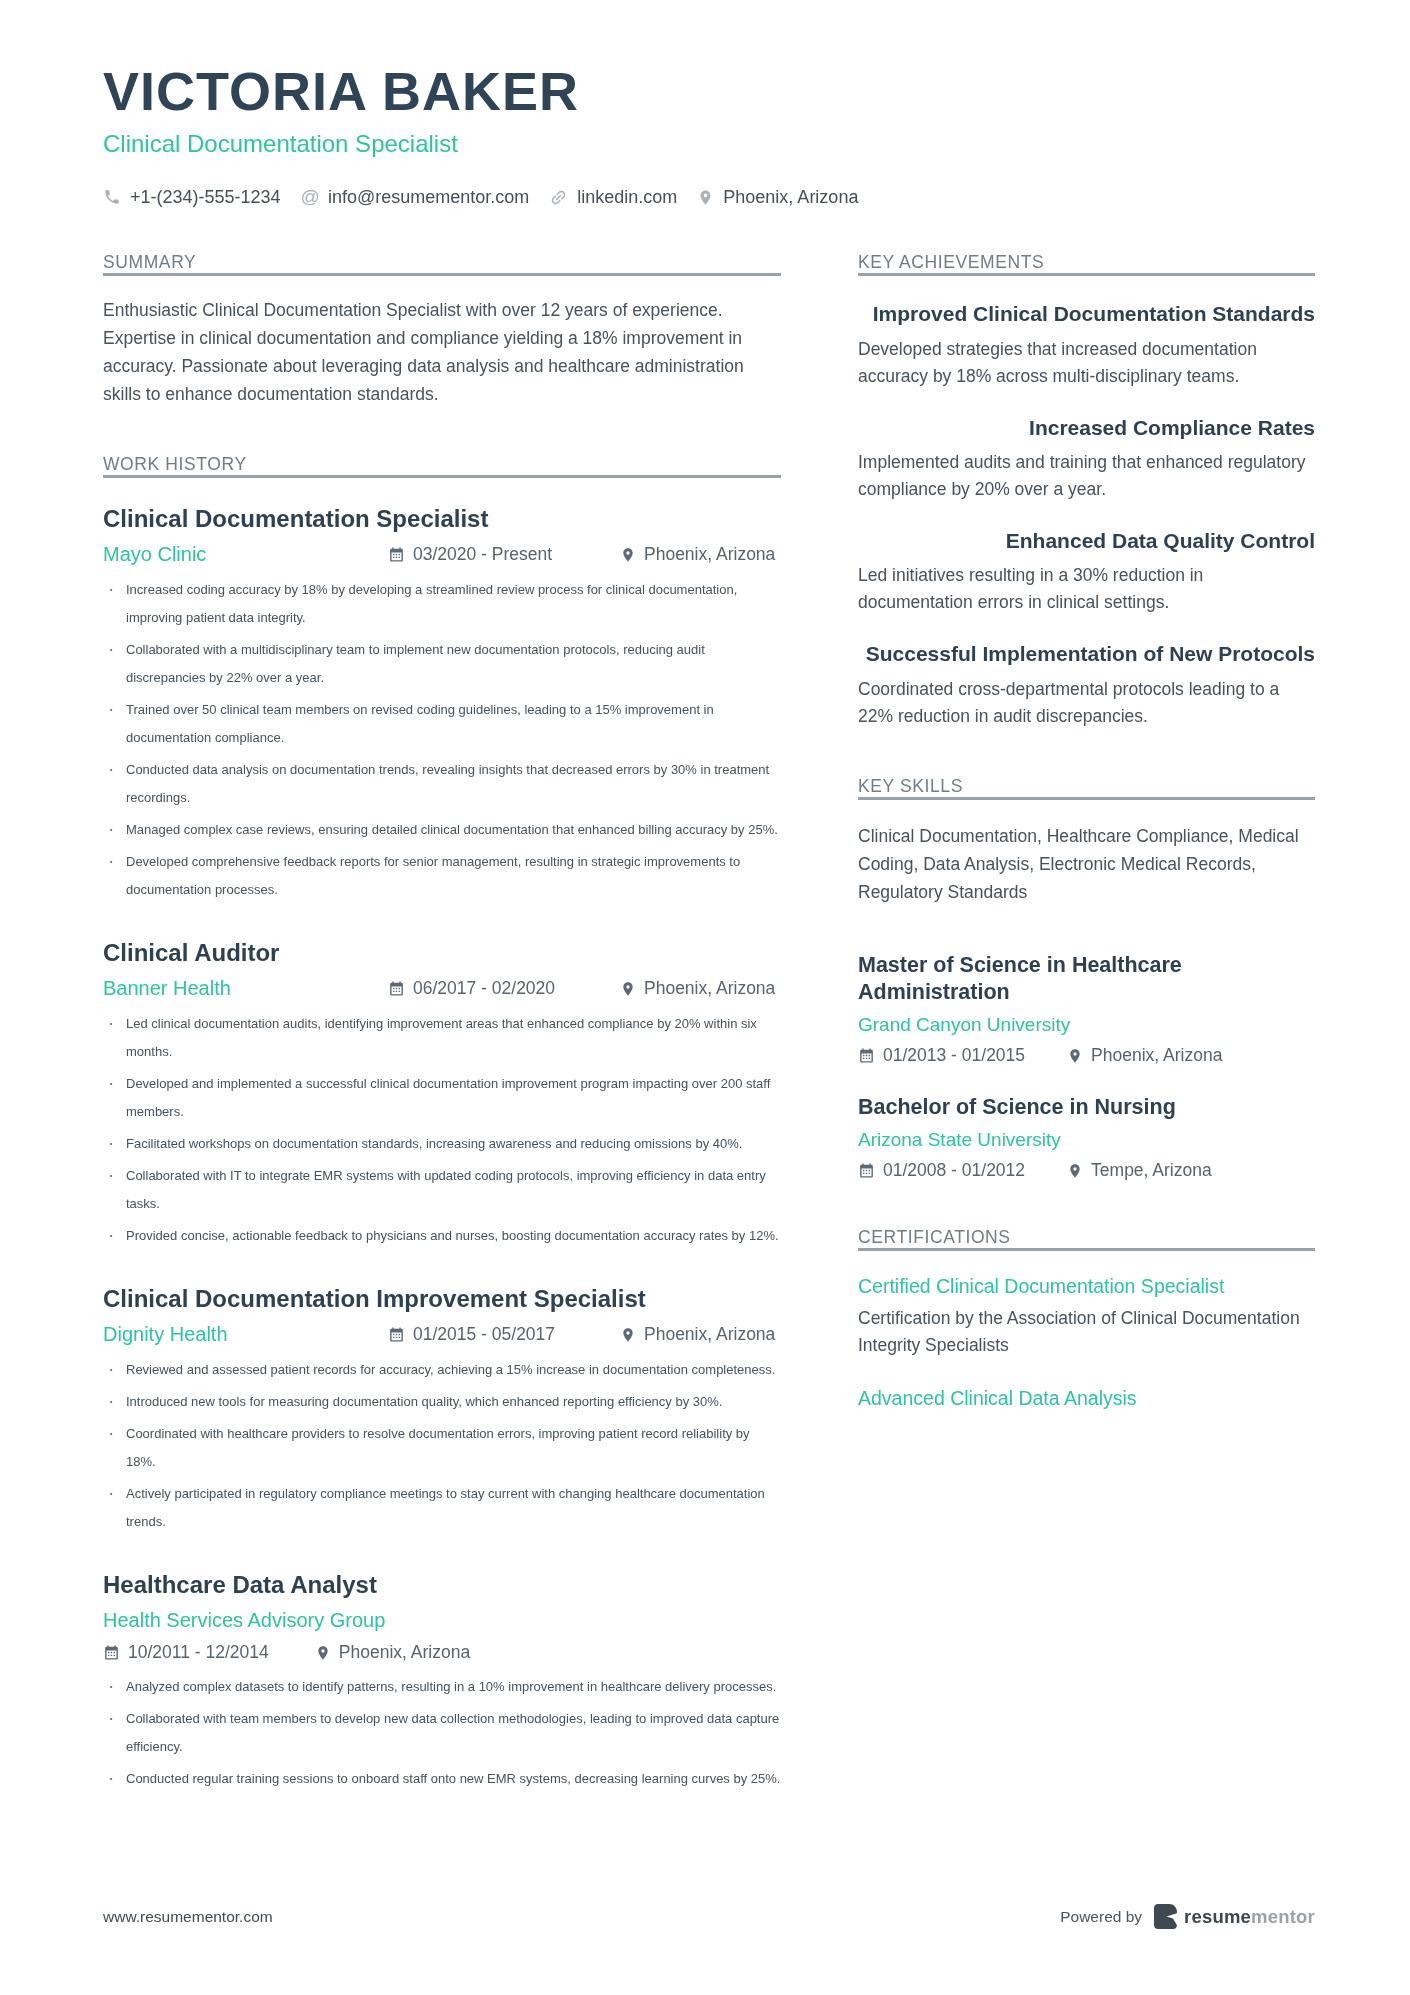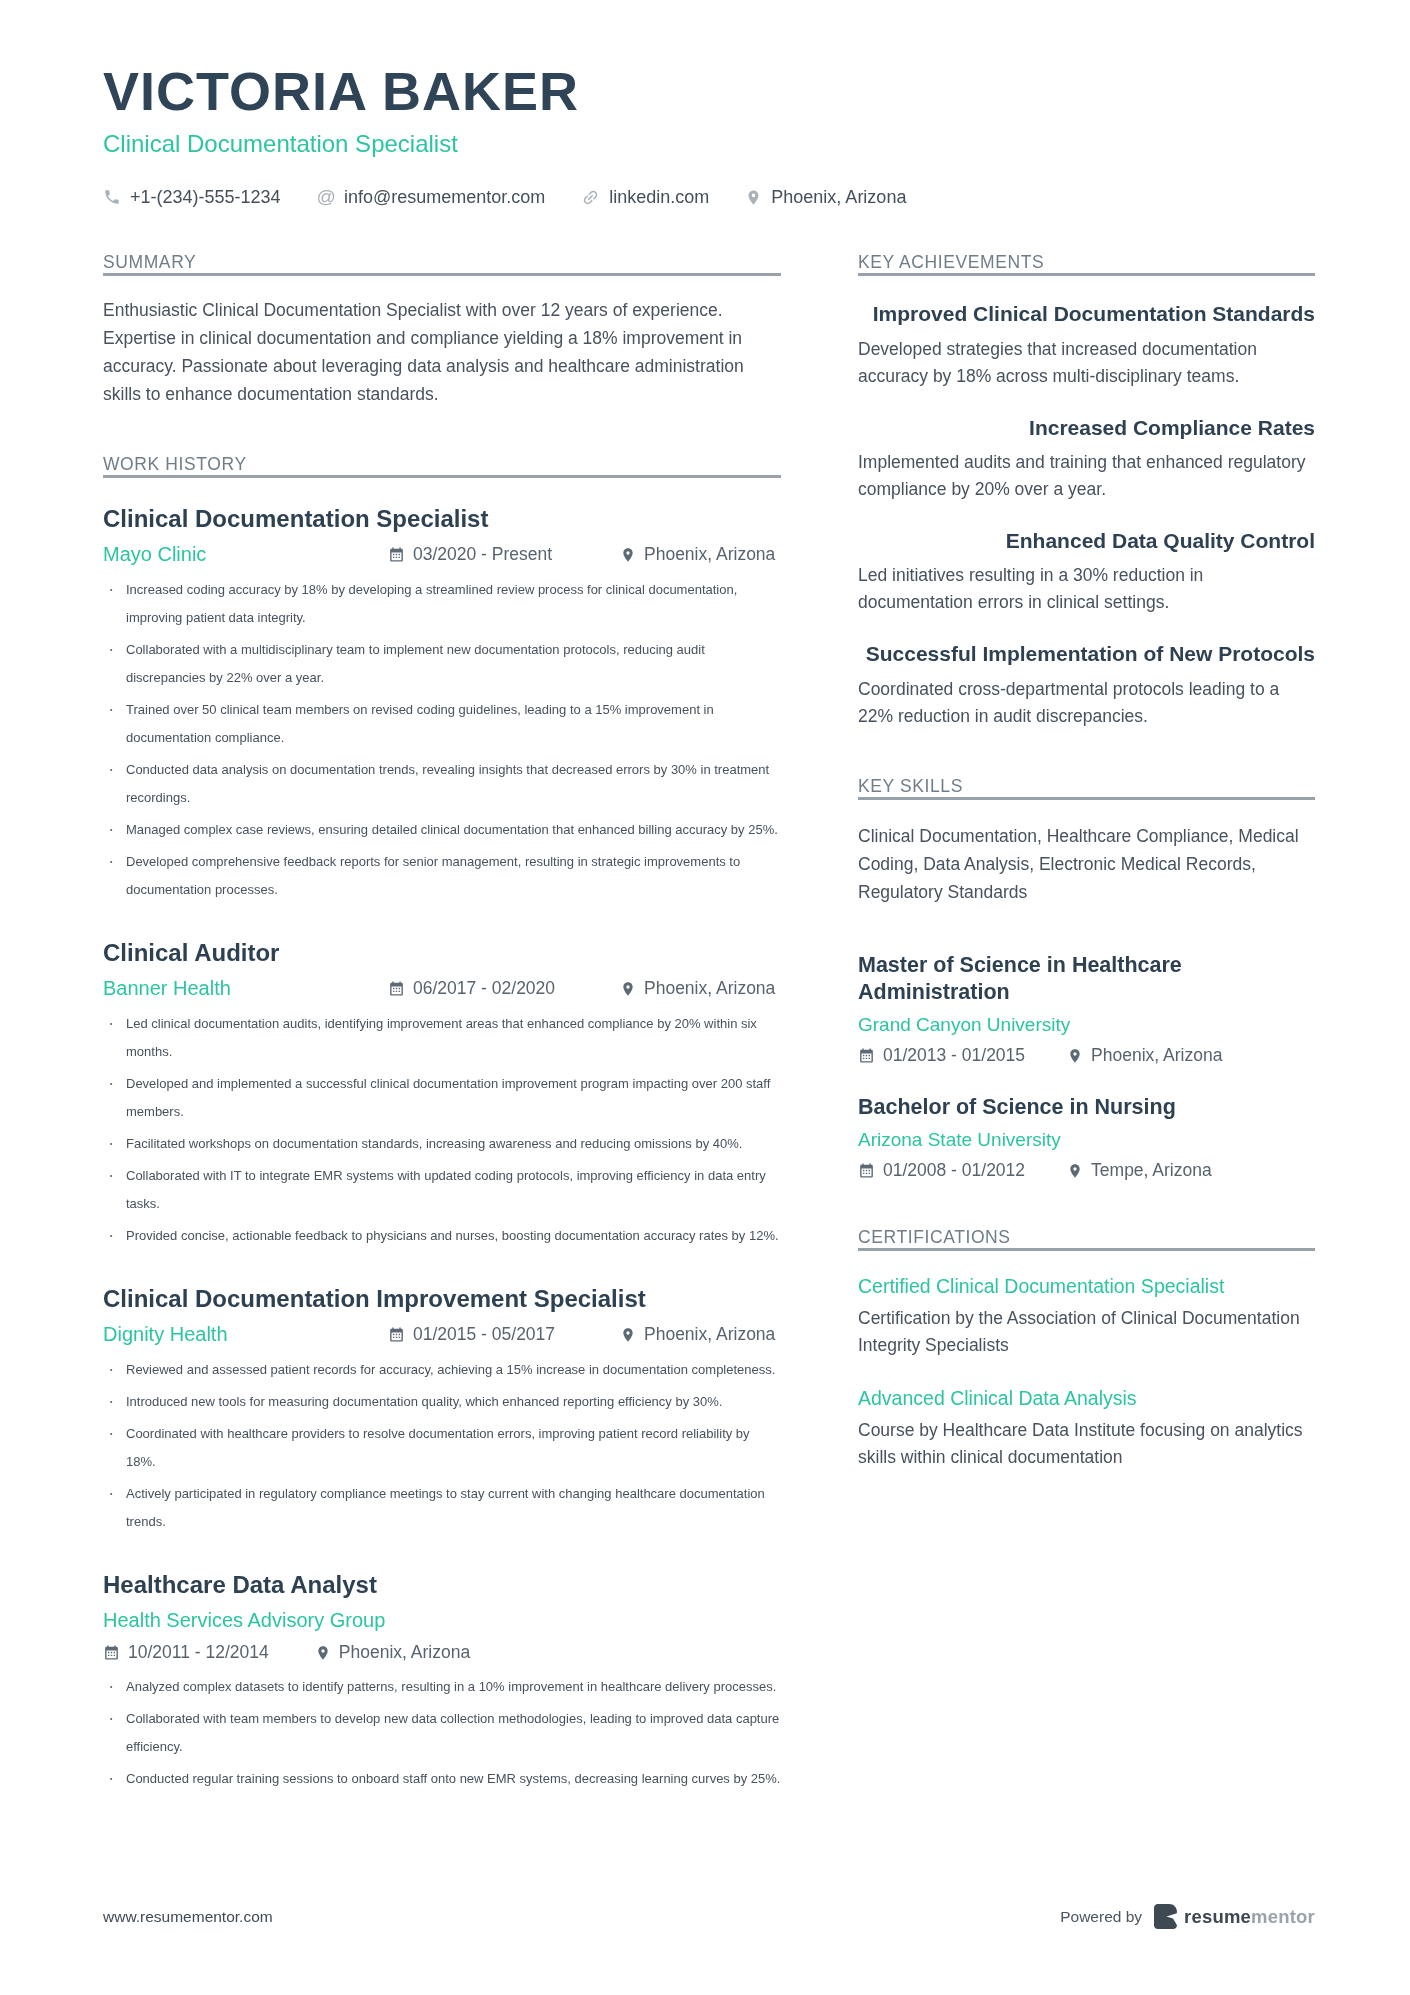--- a/index.html
+++ b/index.html
@@ -13,21 +13,21 @@
     overflow: hidden;
   }
   .content { padding: 62px 95px 0 103px; }
 
   
   .name {
     font-size: 54px; font-weight: 700; color: #304457;
     letter-spacing: 1px; margin: 0; line-height: 1.08;
   }
   .subtitle { margin-top: 10px; font-size: 24px; color: #2bc5a1; font-weight: 500; }
-  .contact { margin-top: 28px; display: flex; gap: 36px; align-items: center;
+  .contact { margin-top: 28px; display: flex; gap: 20px; align-items: center;
              font-size: 18px; color: #444f5a; }
   .contact-item { display: flex; align-items: center; }
   .cicon { color: #a9b1b9; margin-right: 9px; display: inline-flex; }
   .at-glyph { font-size: 19px; color: #a9b1b9; margin-right: 8px; font-weight: 400; }
 
   
   .columns { display: flex; margin-top: 44px; gap: 77px; }
   .col-left  { width: 678px; flex: none; }
   .col-right { width: 457px; flex: none; }
 
@@ -364,21 +364,20 @@
       </section>
 
       <section class="section">
         <h2 class="sec-head">CERTIFICATIONS</h2>
         <div class="cert">
           <div class="cert-title">Certified Clinical Documentation Specialist</div>
           <div class="cert-text">Certification by the Association of Clinical Documentation Integrity Specialists</div>
         </div>
         <div class="cert">
           <div class="cert-title">Advanced Clinical Data Analysis</div>
-          <div class="cert-text">Course by Healthcare Data Institute focusing on analytics skills within clinical documentation</div>
         </div>
       </section>
     </div>
   </div>
 </div>
 
 <div class="footer">
   <span>www.resumementor.com</span>
   <span class="powered">
     <span>Powered by</span>

